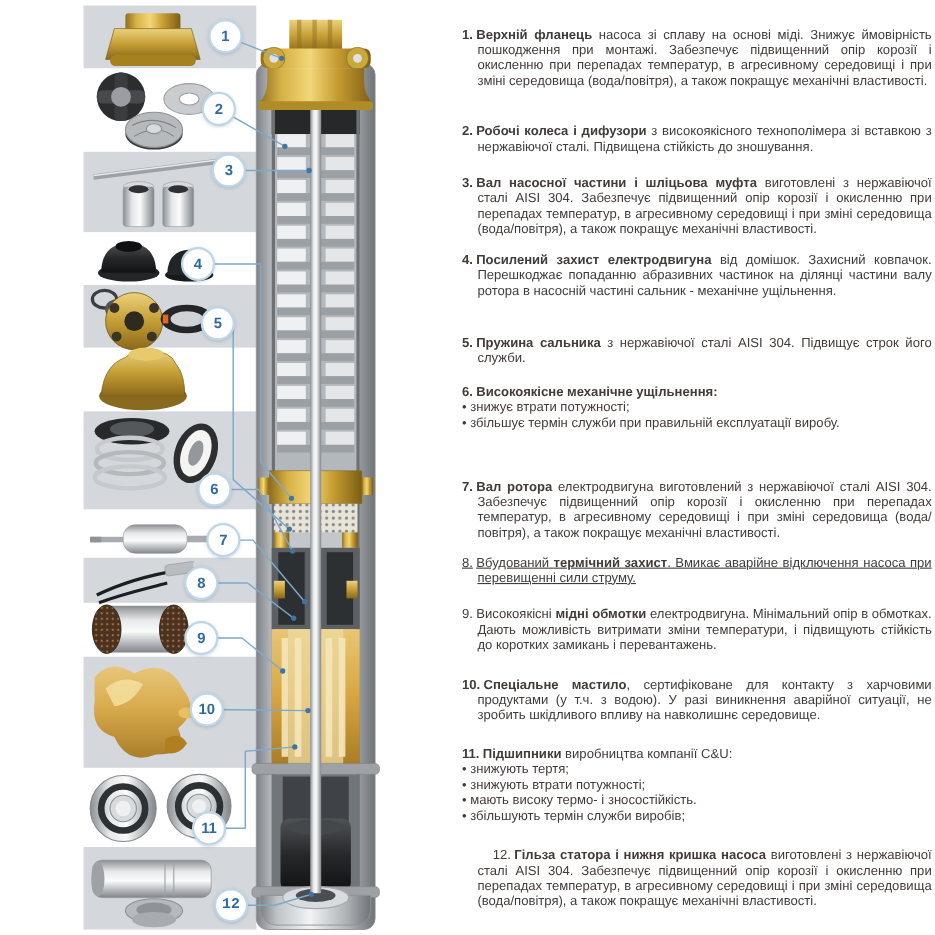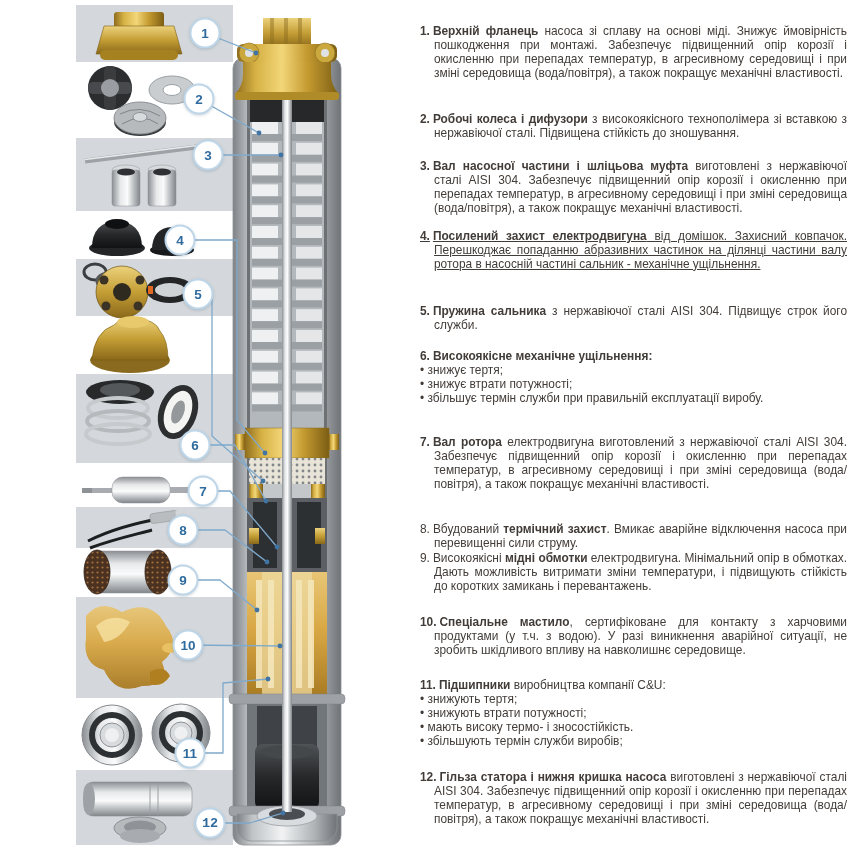--- a/index.html
+++ b/index.html
@@ -356,57 +356,56 @@
   </div>
 
   <div class="desc-item" style="top: 113px;">
     <p><span class="num" style="font-weight: 700;">2.</span><span class="segs"><b>Робочі колеса і дифузори</b><span> з високоякісного технополімера зі вставкою з нержавіючої сталі. Підвищена стійкість до зношування.</span></span></p>
   </div>
 
   <div class="desc-item" style="top: 160px;">
     <p><span class="num" style="font-weight: 700;">3.</span><span class="segs"><b>Вал насосної частини і шліцьова муфта</b><span> виготовлені з нержавіючої сталі AISI 304. Забезпечує підвищенний опір корозії і окисленню при перепадах температур, в агресивному середовищі і при зміні середовища (вода/повітря), а також покращує механічні властивості.</span></span></p>
   </div>
 
-  <div class="desc-item" style="top: 230px; text-decoration: underline;">
+  <div class="desc-item" style="top: 230px;">
     <p><span class="num" style="font-weight: 700;">4.</span><span class="segs"><b>Посилений захист електродвигуна</b><span> від домішок. Захисний ковпачок. Перешкоджає попаданню абразивних частинок на ділянці частини валу ротора в насосній частині сальник - механічне ущільнення.</span></span></p>
   </div>
 
   <div class="desc-item" style="top: 305px;">
     <p><span class="num" style="font-weight: 700;">5.</span><span class="segs"><b>Пружина сальника</b><span> з нержавіючої сталі AISI 304. Підвищує строк його служби.</span></span></p>
   </div>
 
   <div class="desc-item" style="top: 350px;">
     <p><span class="num" style="font-weight: 700;">6.</span><span class="segs"><b>Високоякісне механічне ущільнення:</b></span></p>
-        <div class="bullet">• знижує тертя;</div>
         <div class="bullet">• знижує втрати потужності;</div>
         <div class="bullet">• збільшує термін служби при правильній експлуатації виробу.</div>
       </div>
 
   <div class="desc-item" style="top: 436px;">
     <p><span class="num" style="font-weight: 700;">7.</span><span class="segs"><b>Вал ротора</b><span> електродвигуна виготовлений з нержавіючої сталі AISI 304. Забезпечує підвищенний опір корозії і окисленню при перепадах температур, в агресивному середовищі і при зміні середовища (вода/повітря), а також покращує механічні властивості.</span></span></p>
   </div>
 
-  <div class="desc-item" style="top: 523px;">
+  <div class="desc-item" style="top: 505px; text-decoration: underline;">
     <p><span class="num" style="font-weight: 400;">8.</span><span class="segs"><span>Вбудований </span><b>термічний захист</b><span>. Вмикає аварійне відключення насоса при перевищенні сили струму.</span></span></p>
   </div>
 
   <div class="desc-item" style="top: 552px;">
     <p><span class="num" style="font-weight: 400;">9.</span><span class="segs"><span>Високоякісні </span><b>мідні обмотки</b><span> електродвигуна. Мінімальний опір в обмотках. Дають можливість витримати зміни температури, і підвищують стійкість до коротких замикань і перевантажень.</span></span></p>
   </div>
 
   <div class="desc-item" style="top: 616px;">
     <p><span class="num" style="font-weight: 700;">10.</span><span class="segs"><b>Спеціальне мастило</b><span>, сертифіковане для контакту з харчовими продуктами (у т.ч. з водою). У разі виникнення аварійної ситуації, не зробить шкідливого впливу на навколишнє середовище.</span></span></p>
   </div>
 
   <div class="desc-item" style="top: 679px;">
     <p><span class="num" style="font-weight: 700; margin-top: 12px;">11.</span><span class="segs"><b>Підшипники</b><span> виробництва компанії C&amp;U:</span></span></p>
         <div class="bullet">• знижують тертя;</div>
         <div class="bullet">• знижують втрати потужності;</div>
         <div class="bullet">• мають високу термо- і зносостійкість.</div>
         <div class="bullet">• збільшують термін служби виробів;</div>
       </div>
 
   <div class="desc-item" style="top: 771px;">
-    <p><span class="num" style="font-weight: 700;">12.</span><span class="segs"><b>Гільза статора і нижня кришка насоса</b><span> виготовлені з нержавіючої сталі AISI 304. Забезпечує підвищенний опір корозії і окисленню при перепадах температур, в агресивному середовищі і при зміні середовища (вода/повітря), а також покращує механічні властивості.</span></span></p>
+    <p><span class="num" style="font-weight: 400; margin-left: 28px;">12.</span><span class="segs"><b>Гільза статора і нижня кришка насоса</b><span> виготовлені з нержавіючої сталі AISI 304. Забезпечує підвищенний опір корозії і окисленню при перепадах температур, в агресивному середовищі і при зміні середовища (вода/повітря), а також покращує механічні властивості.</span></span></p>
   </div>
 </div>
 
 </div>
 
 </body></html>

